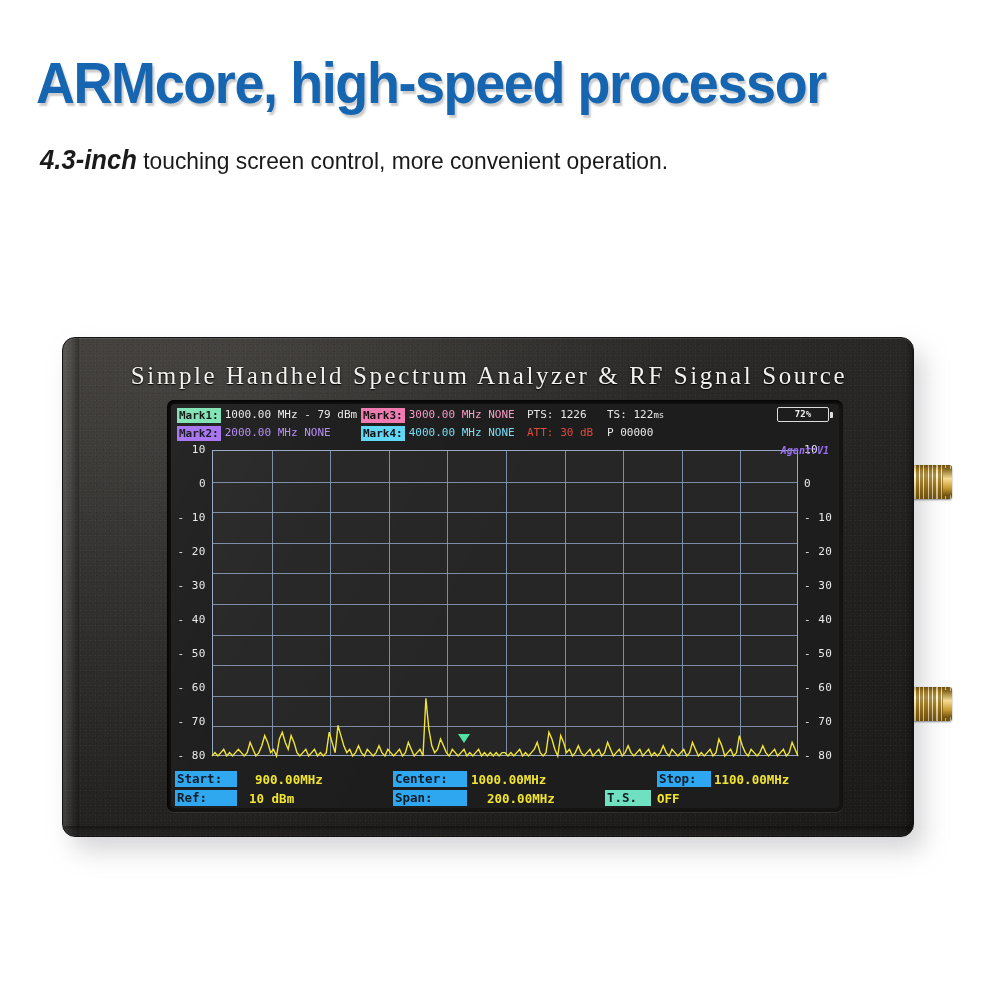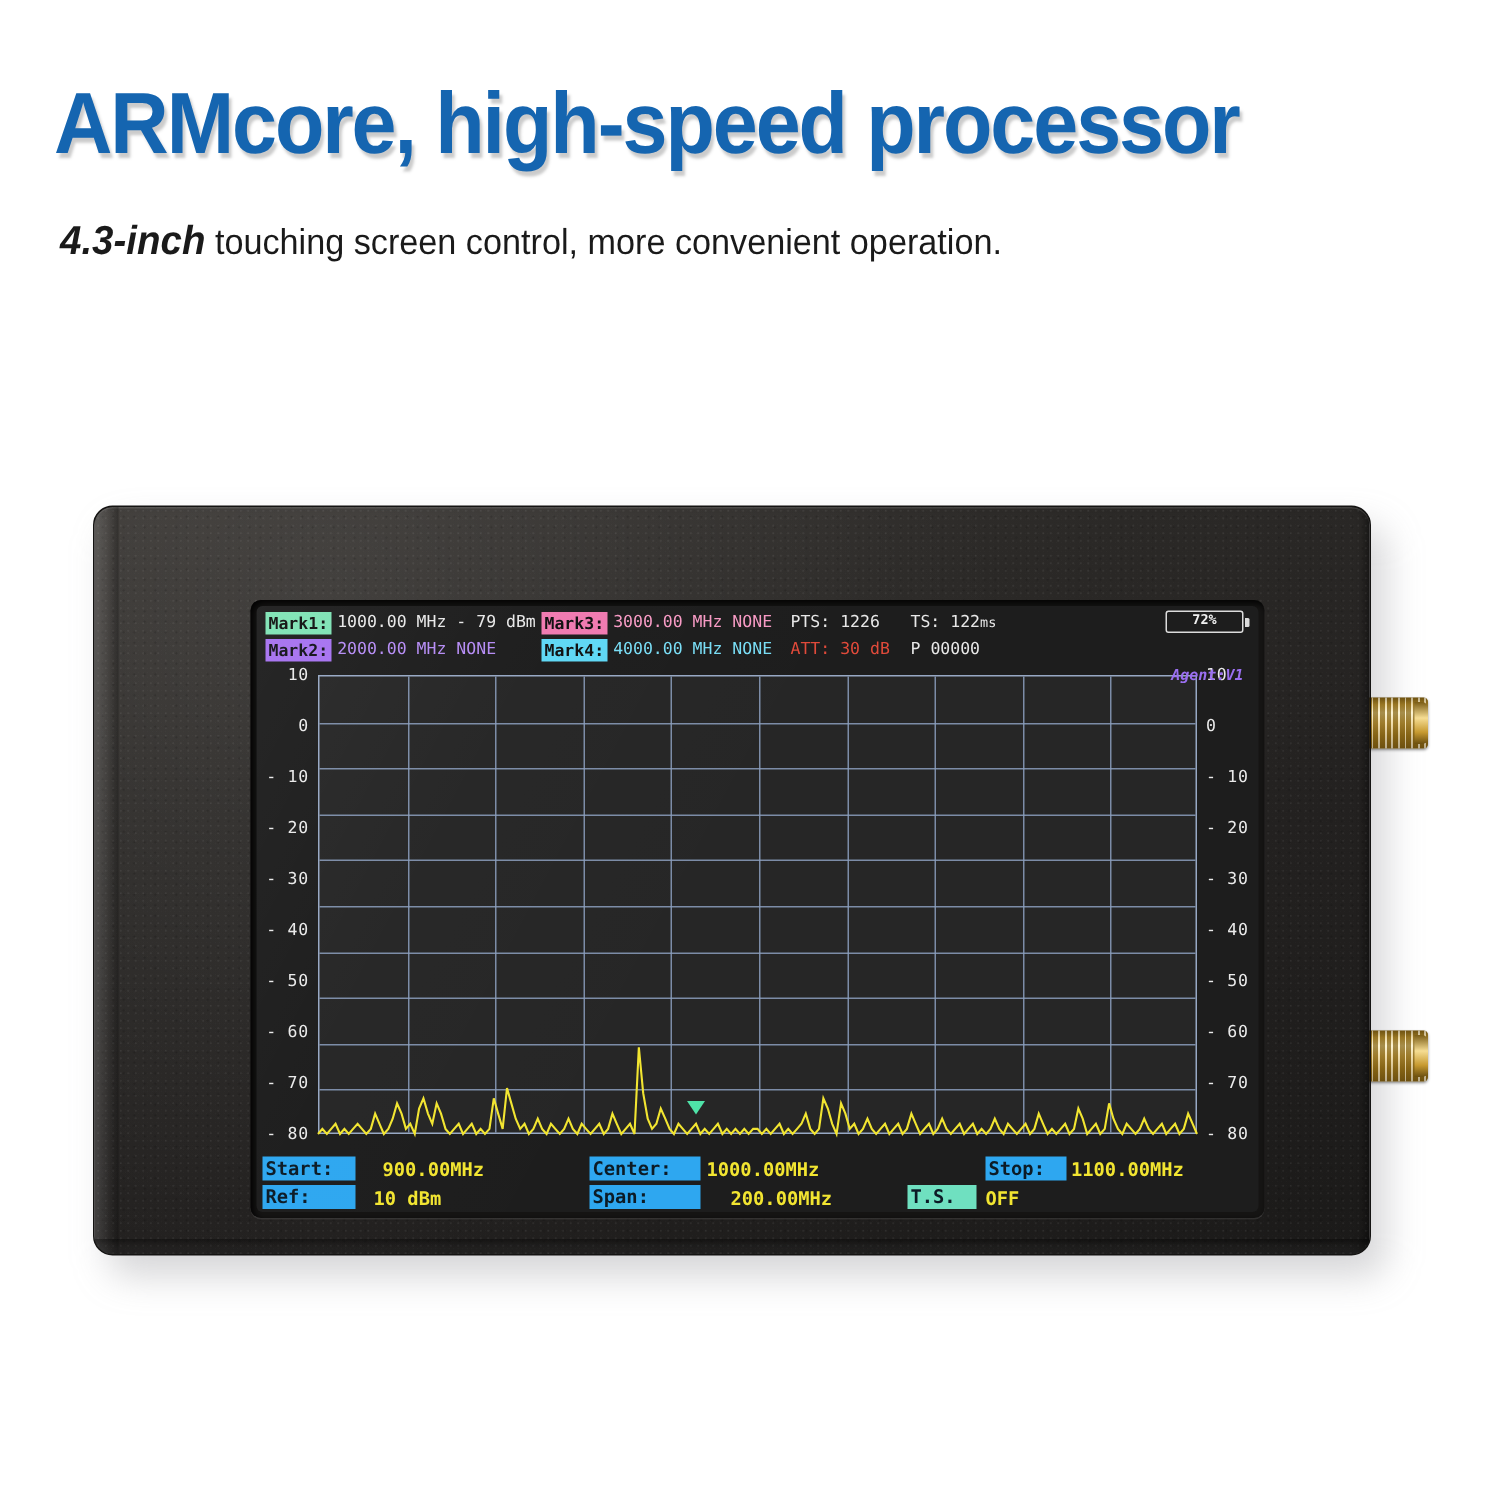--- a/index.html
+++ b/index.html
@@ -396,20 +396,21 @@
     <div class="sma bottom">
       <div class="threads"></div>
       <div class="tip"></div>
     </div>
 
     <div class="case">
       <div class="case-texture"></div>
       <div class="case-left-rail"></div>
       <div class="case-bottom-rail"></div>
 
+      <div class="silkscreen">Simple Handheld Spectrum Analyzer &amp; RF Signal Source</div>
 
       <div class="lcd-bezel">
         <div class="lcd">
 
           <div class="lcd-header">
             <div class="hdr-row">
               <span class="m1">
                 <span class="chip chip-m1">Mark1:</span><span class="val v-white">1000.00 MHz - 79 dBm</span>
               </span>
               <span class="m3">

